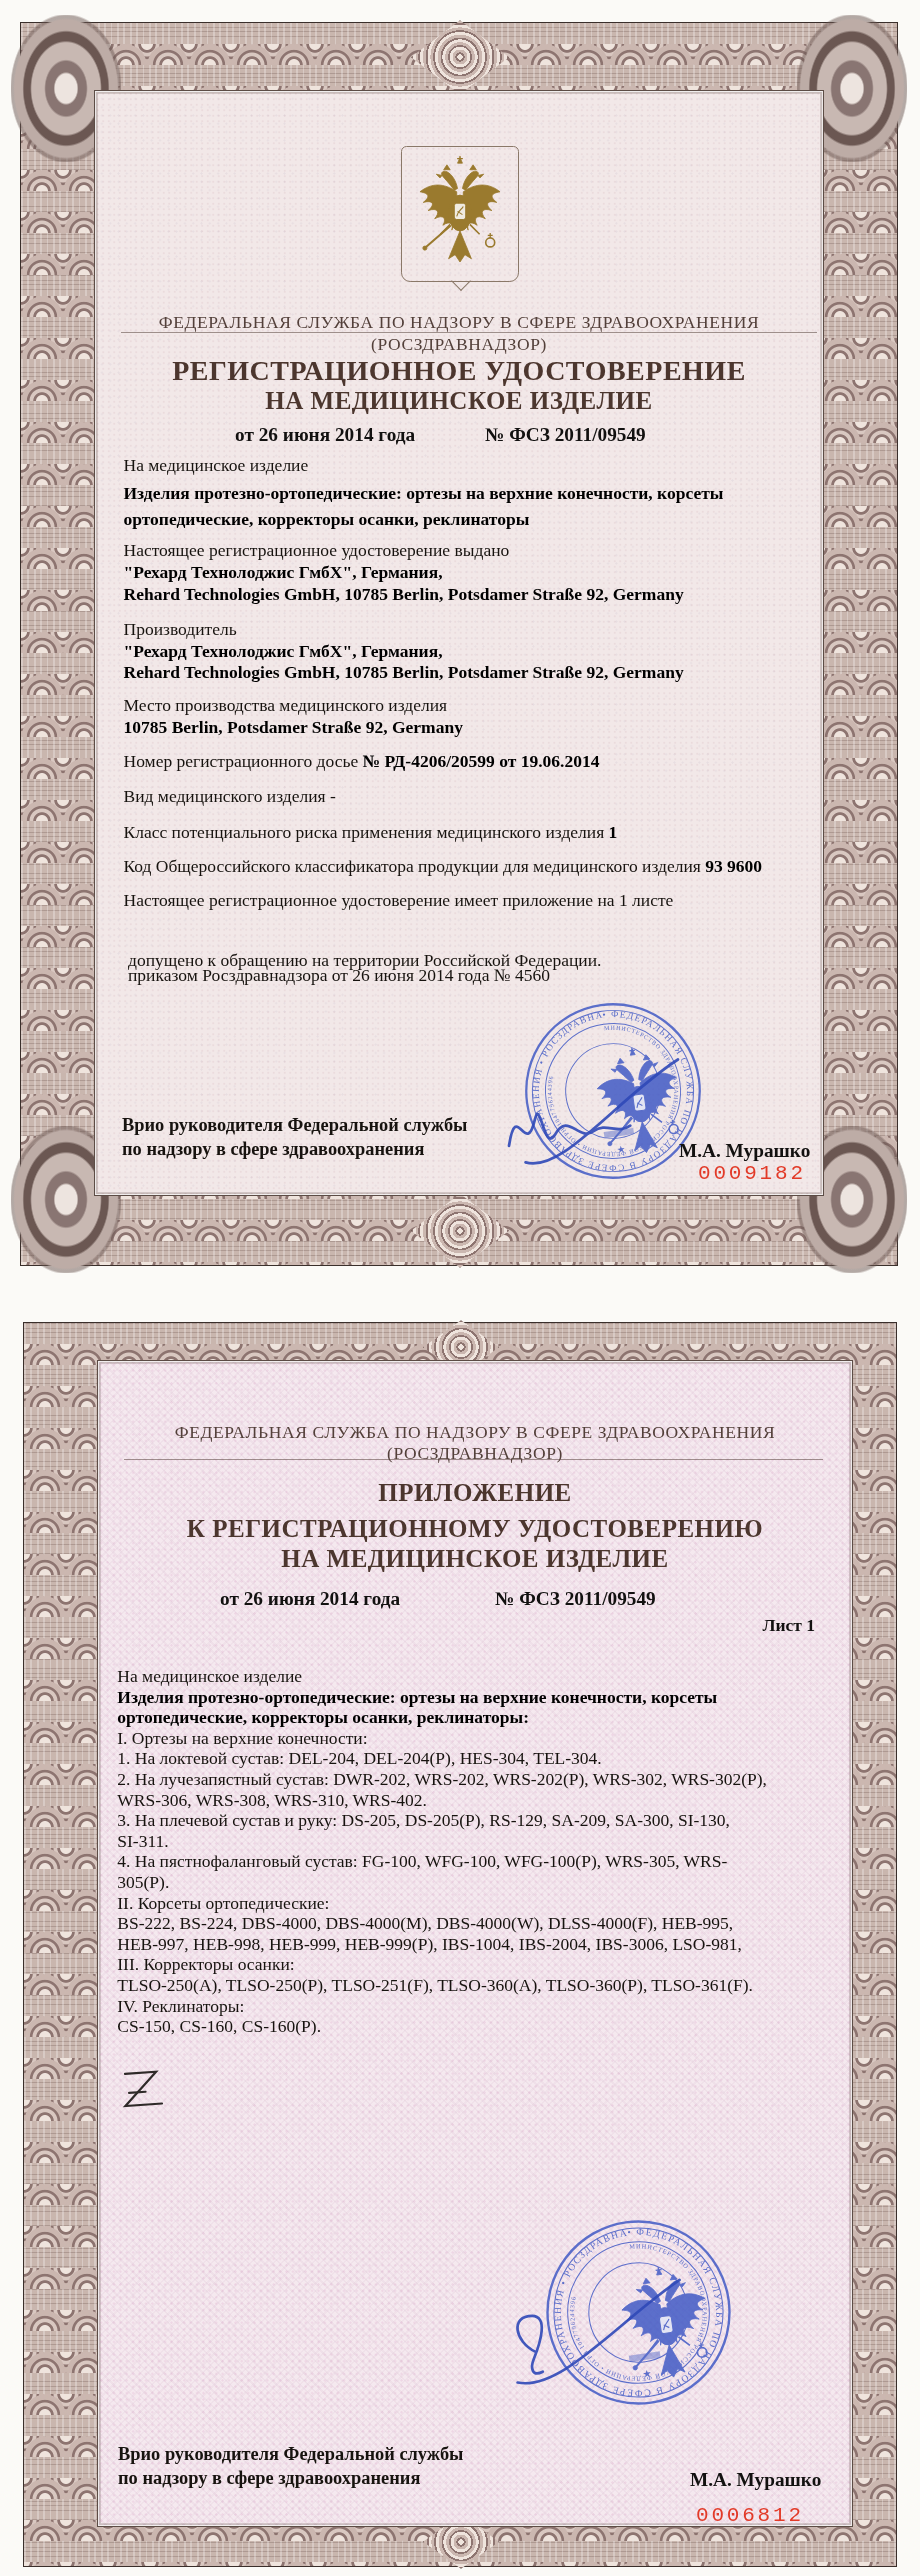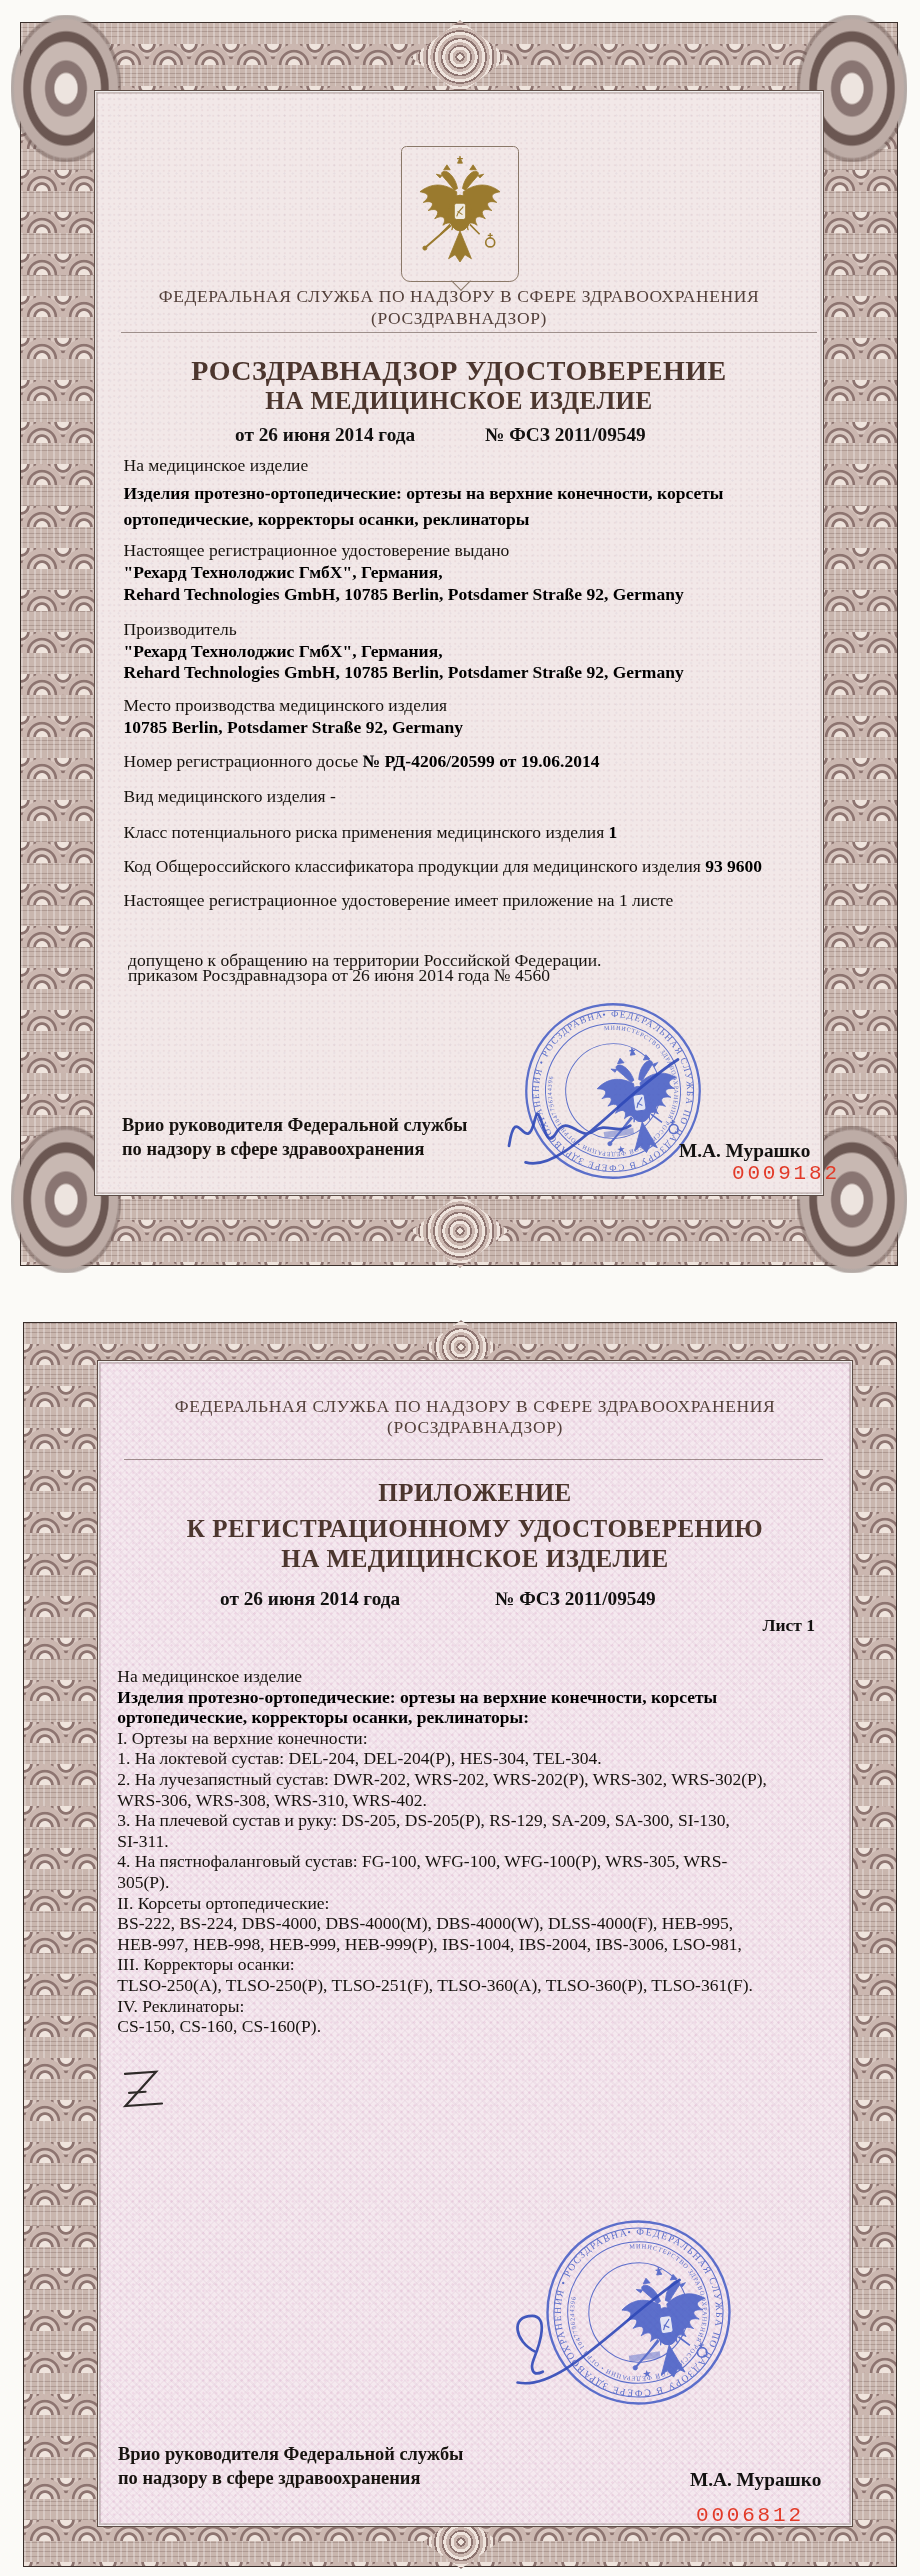--- a/index.html
+++ b/index.html
@@ -57,21 +57,21 @@
     left:74px;right:44px;top:38px;bottom:40px;
     background-color:#f5e9ef;
     background-image:
       radial-gradient(rgba(214,150,190,.22) 0.9px, rgba(0,0,0,0) 1.4px),
       repeating-linear-gradient(45deg, rgba(205,170,195,.14) 0 1.8px, rgba(0,0,0,0) 1.8px 5.5px),
       repeating-linear-gradient(-45deg, rgba(205,170,195,.12) 0 1.8px, rgba(0,0,0,0) 1.8px 5.5px);
     background-size:6.4px 6.4px,auto,auto;
   }
   
   .abs{position:absolute;}
-  .hdr{width:100%;text-align:center;font-size:17.5px;line-height:21px;color:#53403a;letter-spacing:0.6px;}
+  .hdr{width:100%;text-align:center;font-size:17.5px;line-height:21px;color:#53403a;letter-spacing:0.6px;margin-top:26px;}
   .rule{border-top:1.4px solid rgba(90,70,62,.55);height:0;}
   .title{width:100%;text-align:center;font-weight:700;color:#4c362e;letter-spacing:0.5px;}
   .t30{font-size:28px;} .t27{font-size:25px;}
   .date-item{font-weight:700;font-size:19.3px;color:#121110;white-space:nowrap;}
   .bl{font-size:17.5px;line-height:21px;color:#17130f;white-space:nowrap;}
   .b{font-weight:700;color:#000;}
   .sheet{font-weight:700;font-size:17.5px;color:#121110;}
   .list{font-size:17.5px;line-height:20.6px;color:#17130f;}
   .list div{white-space:nowrap;}
   .sig{font-weight:700;font-size:18.4px;line-height:22px;color:#17130f;white-space:nowrap;}
@@ -160,21 +160,21 @@
     <div class="plaque" style="top:55px;">
       <svg viewBox="0 0 120 140" style="position:absolute;left:9.2px;top:7.4px;width:98px;height:118px;" class="gold">
           <use href="#eagle"></use>
         </svg>
     </div>
 
     <div class="abs hdr" style="top:195px;">ФЕДЕРАЛЬНАЯ СЛУЖБА ПО НАДЗОРУ В СФЕРЕ ЗДРАВООХРАНЕНИЯ</div>
     <div class="abs hdr" style="top:217px;">(РОСЗДРАВНАДЗОР)</div>
     <div class="abs rule" style="top:241px;left:26px;width:696px;"></div>
 
-    <div class="abs title t30" style="top:264px;">РОСЗДРАВНАДЗОР УДОСТОВЕРЕНИЕ</div>
+    <div class="abs title t30" style="top:264px;">РЕГИСТРАЦИОННОЕ УДОСТОВЕРЕНИЕ</div>
     <div class="abs title t27" style="top:296px;">НА МЕДИЦИНСКОЕ ИЗДЕЛИЕ</div>
 
     <div class="abs date-item" style="top:333px;left:140px;">от  26 июня 2014 года</div>
     <div class="abs date-item" style="top:333px;left:390px;">№  ФСЗ 2011/09549</div>
 
     <div class="abs bl" style="top:364px;left:28.5px;">На медицинское изделие</div>
     <div class="abs bl b" style="top:392px;left:28.5px;">Изделия протезно-ортопедические: ортезы на верхние конечности, корсеты</div>
     <div class="abs bl b" style="top:418px;left:28.5px;">ортопедические, корректоры осанки, реклинаторы</div>
 
     <div class="abs bl" style="top:449px;left:28.5px;">Настоящее регистрационное удостоверение выдано</div>
@@ -206,21 +206,21 @@
     <svg viewBox="0 0 220 130" class="abs sigpath" style="left:403px;top:959px;width:202px;height:120px;">
       <g fill="none" stroke="currentColor" stroke-width="3" stroke-linecap="round" opacity=".9">
         <path d="M12,104 C20,52 30,118 40,76 C46,50 50,112 62,92 C76,66 88,100 104,88 C118,78 130,92 144,82"></path>
         <path d="M30,122 C70,134 128,54 196,10"></path>
       </g>
     </svg>
 
     <div class="abs sig" style="top:1023px;left:27px;">Врио руководителя Федеральной службы</div>
     <div class="abs sig" style="top:1047px;left:27px;">по надзору в сфере здравоохранения</div>
     <div class="abs name" style="top:1049px;left:584px;">М.А. Мурашко</div>
-    <div class="abs serial" style="top:1071px;left:637px;">0009182</div>
+    <div class="abs serial" style="top:1071px;left:603px;">0009182</div>
   </div>
 </div>
 
 <div class="page" style="left:23px;top:1322px;width:874px;height:1245px;">
   <div class="band"></div>
   <div class="medal top" style="width:74px;height:52px;margin-left:-37px;"></div>
   <div class="medal bot" style="width:74px;height:52px;margin-left:-37px;"></div>
 
   <div class="paper paper2">
     <div class="abs hdr" style="top:35px;">ФЕДЕРАЛЬНАЯ СЛУЖБА ПО НАДЗОРУ В СФЕРЕ ЗДРАВООХРАНЕНИЯ</div>

